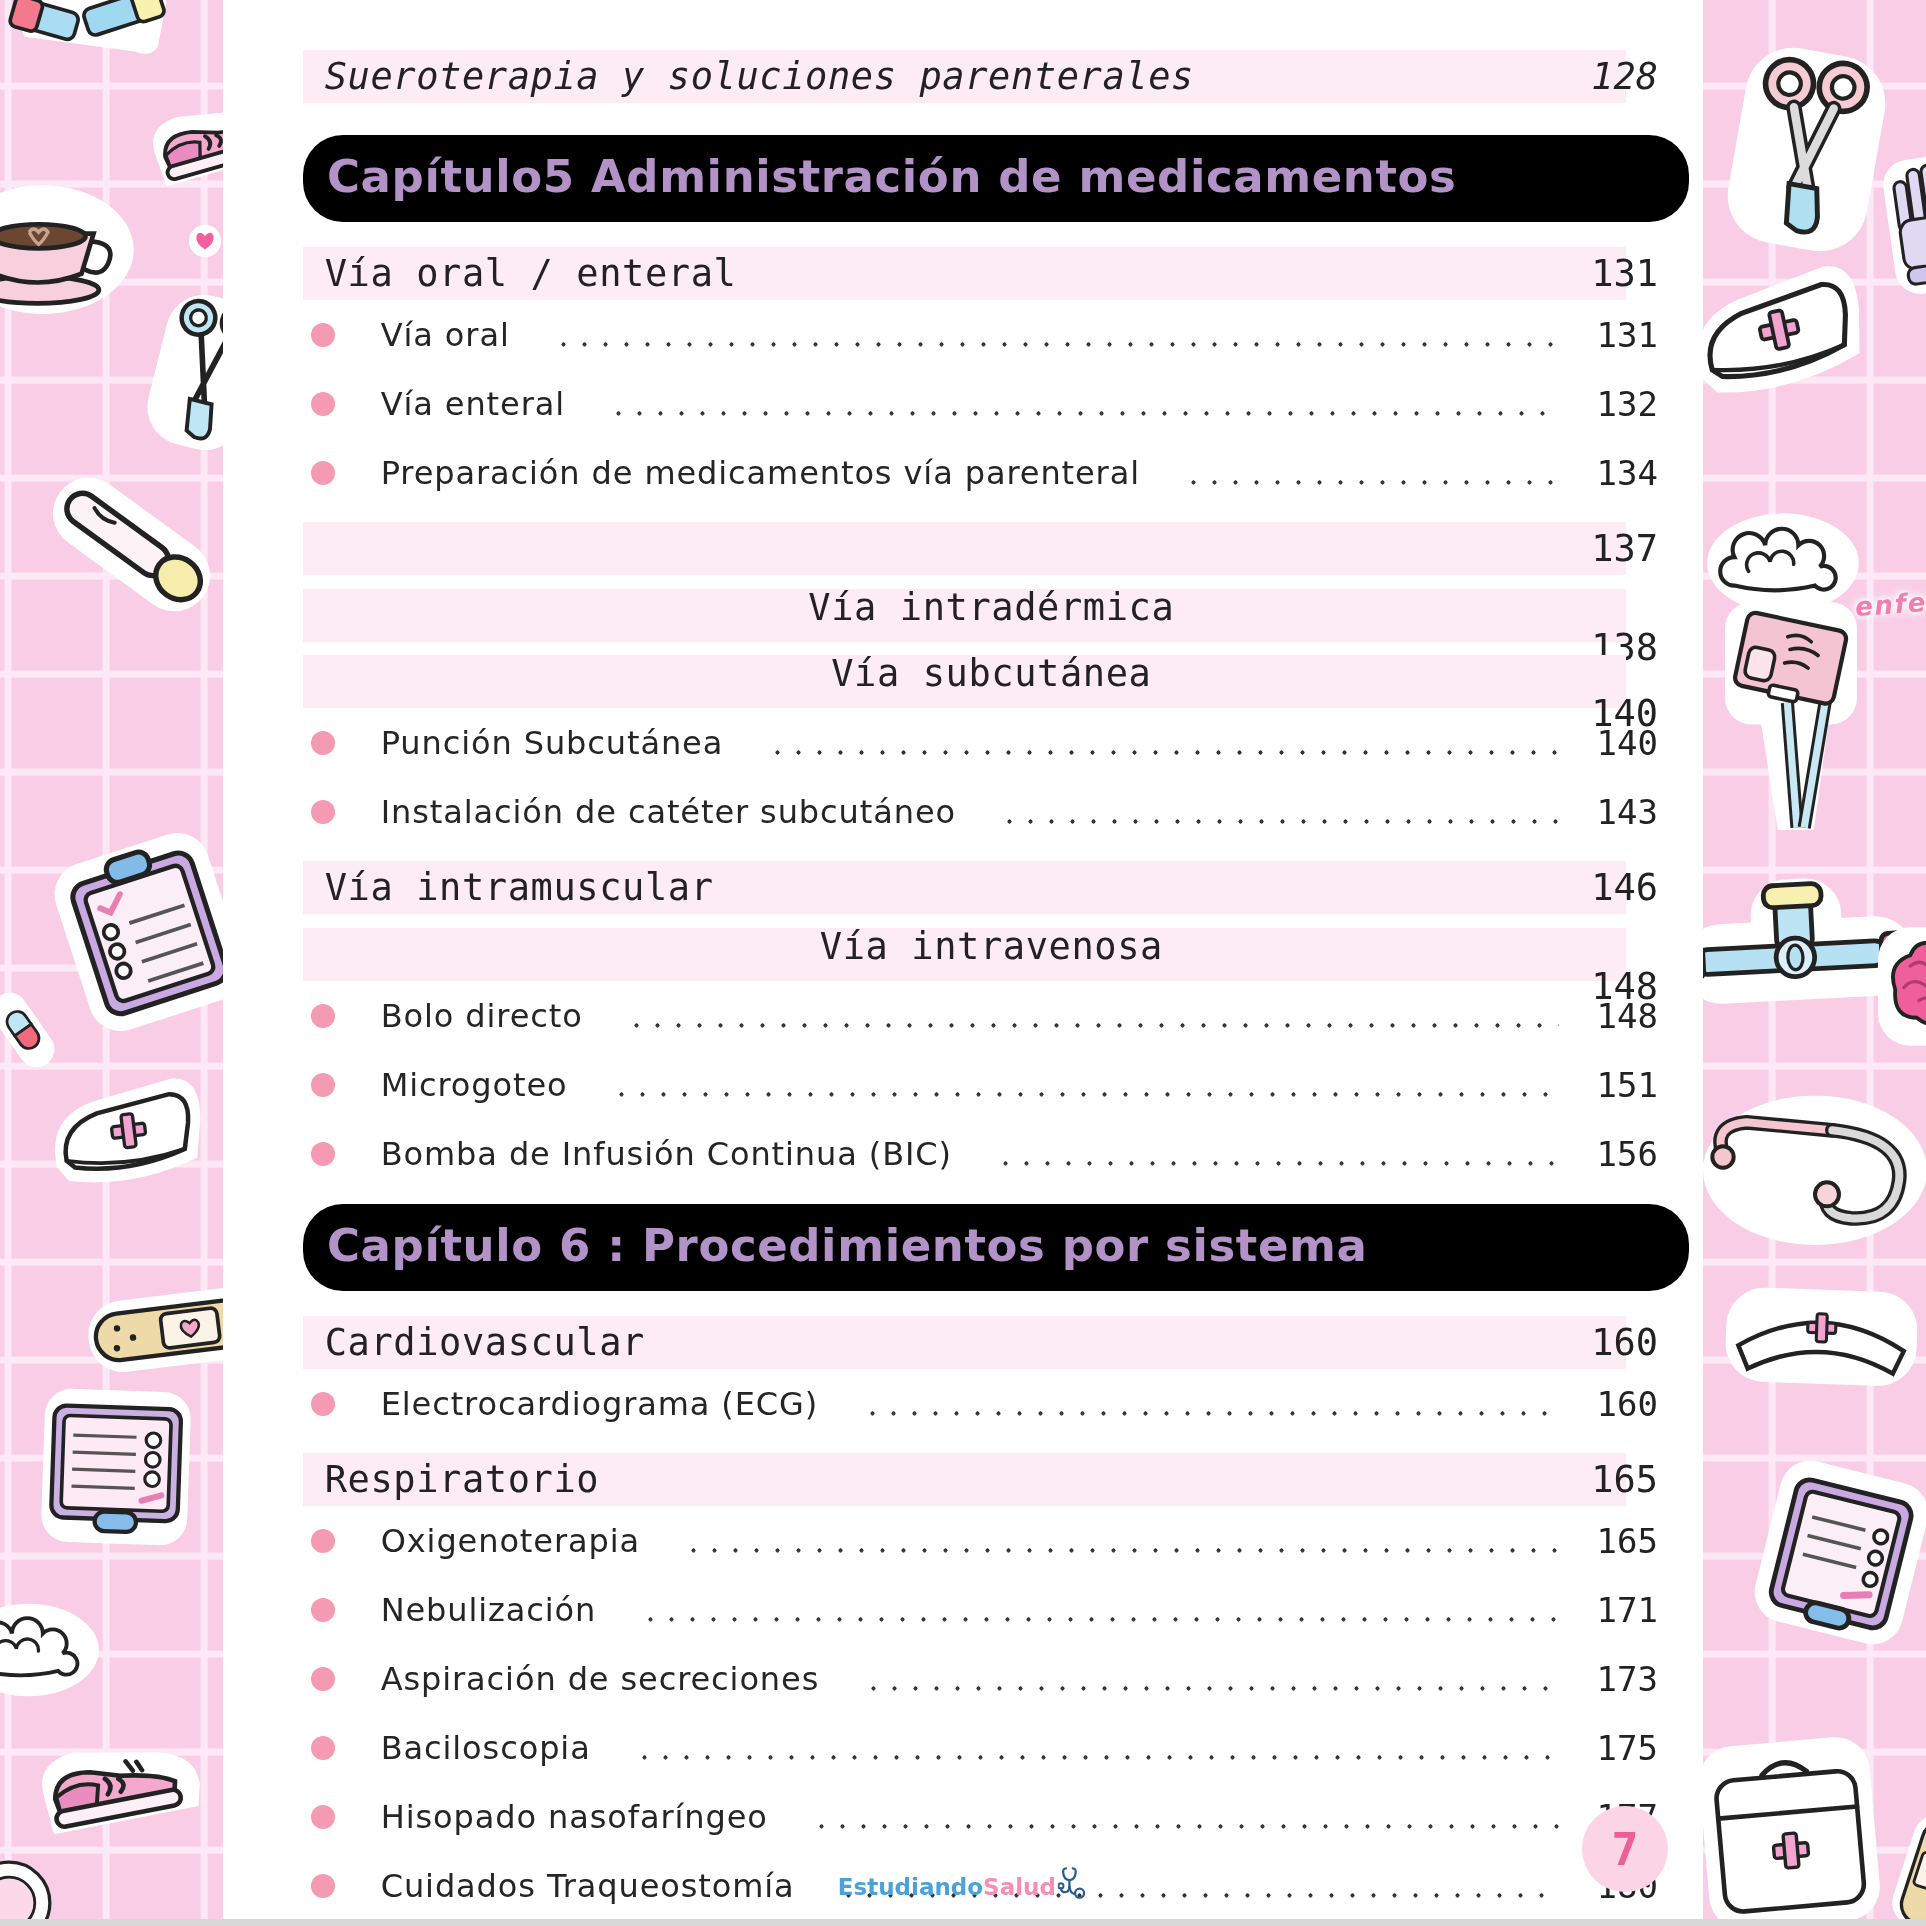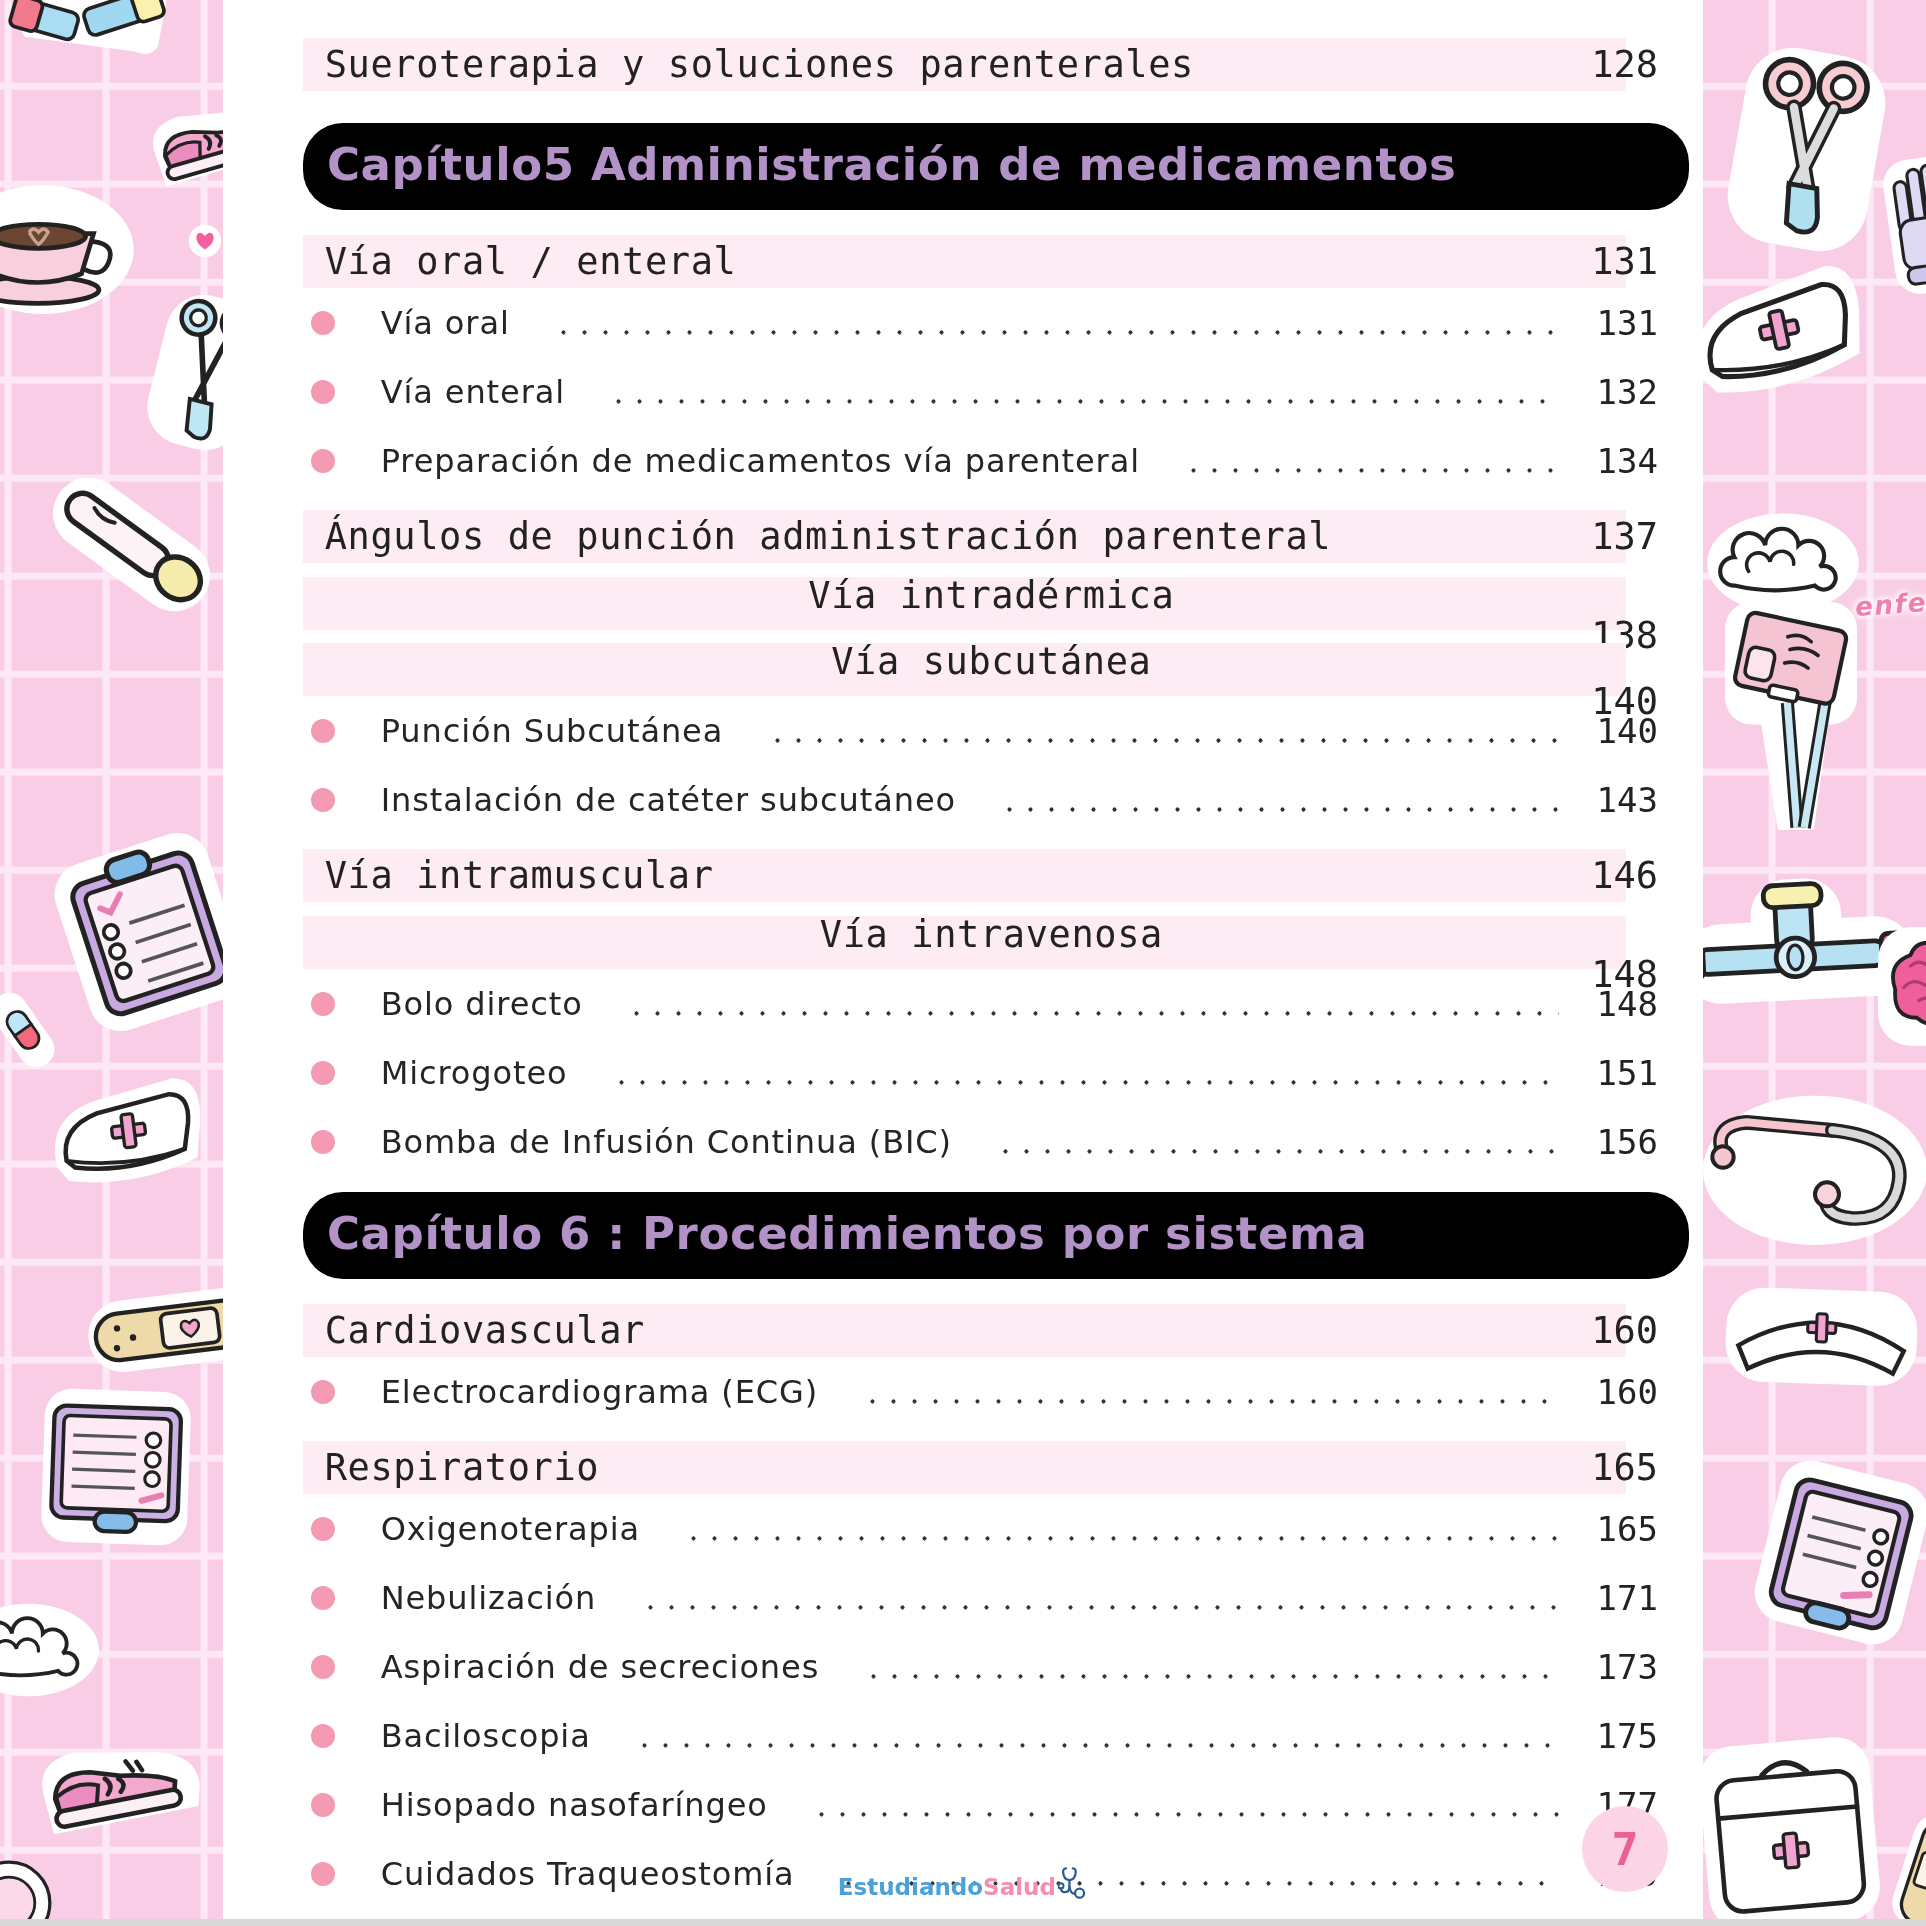--- a/index.html
+++ b/index.html
@@ -44,21 +44,21 @@
           background-size:21px 6.8px;background-repeat:repeat-x;
           background-position:left center;}
   .bul .pg{font-family:"DejaVu Sans Mono",monospace;font-size:34px;color:#222;}
 
   
   .chapter{margin:32px -31px 25px -8px;background:#000000;border-radius:40px;
            padding:17px 23px 20.5px 24px;font-weight:bold;font-size:45px;
            line-height:1.1;color:#b392c8;letter-spacing:0.6px;white-space:nowrap;}
 
   
-  .content > .sec:first-child{margin-top:38px;}
+  .content > .sec:first-child{margin-top:50px;font-style:italic;}
   .sec + .sec{margin-top:13.7px;flex-direction:column;}
   .sec + .bul{margin-top:16px;}
   .chapter + .sec{margin-top:12px;}
   .bul + .bul{margin-top:32px;}
   .bul + .sec{margin-top:31px;}
 
   
   .logo{position:absolute;left:50%;bottom:26px;transform:translateX(-50%);
         display:flex;align-items:flex-end;font-weight:bold;font-size:23px;
         white-space:nowrap;}
@@ -345,21 +345,20 @@
     </div>
 
     <div class="bul">
       <span class="dot"></span>
       <span class="lbl">Preparación de medicamentos vía parenteral</span>
       <span class="leader"></span>
       <span class="pg">134</span>
     </div>
 
     <div class="sec">
-      <span class="lbl">Ángulos de punción administración parenteral</span>
       <span class="pg">137</span>
     </div>
 
     <div class="sec">
       <span class="lbl">Vía intradérmica</span>
       <span class="pg">138</span>
     </div>
 
     <div class="sec">
       <span class="lbl">Vía subcutánea</span>

